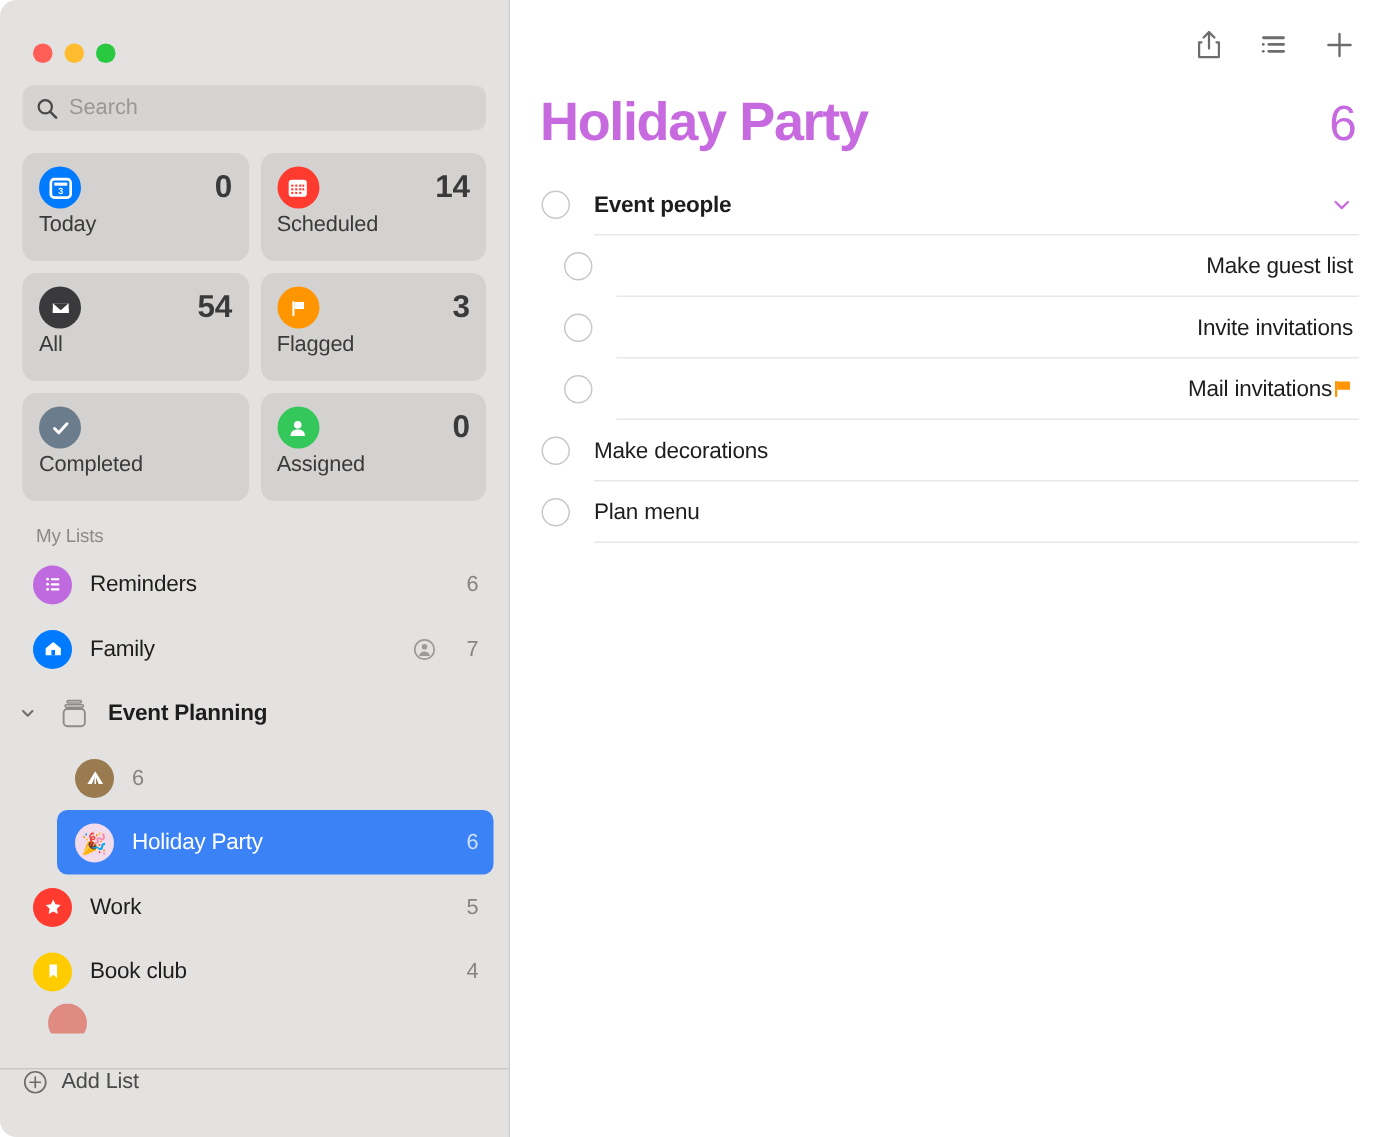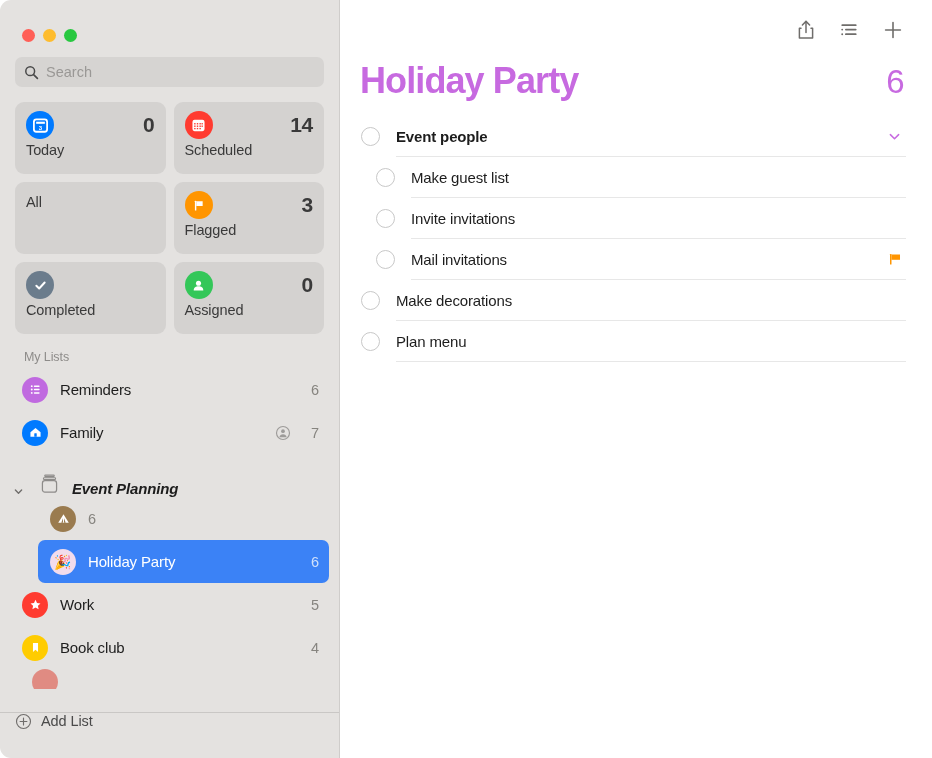--- a/index.html
+++ b/index.html
@@ -115,21 +115,21 @@
   }
   .row.selected { background: #3b82f6; }
   .row-icon { width: 26px; height: 26px; border-radius: 50%; display: flex; align-items: center; justify-content: center; flex: 0 0 auto; font-size: 15px; }
   .row-label { font-size: 15px; color: #1d1d1d; flex: 1; letter-spacing: -0.15px; }
   .row.selected .row-label { color: #ffffff; }
   .row-count { font-size: 14.5px; color: #86847f; }
   .row.selected .row-count { color: #cfe0fb; }
   .shared-icon { margin-right: 8px; display: flex; }
 
   
-  .group-row { display: flex; align-items: flex-end; height: 43px; padding: 0 10px 0 0px; gap: 9px; cursor: default; font-style: italic; }
+  .group-row { display: flex; align-items: center; height: 43px; padding: 0 10px 0 0px; gap: 9px; cursor: default; }
   .group-chev { width: 16px; display:flex; justify-content:center; flex:0 0 auto; }
   .group-icon { width: 28px; height: 26px; display:flex; align-items:center; justify-content:center; flex:0 0 auto;}
   .group-label { font-size: 15px; color: #1d1d1d; font-weight: bold; letter-spacing: -0.15px; }
   .nested { padding-left: 28px; }
 
   .partial-row { height: 20px; overflow: hidden; padding-left: 22px; }
   .partial-dot { width: 26px; height: 26px; border-radius: 50%; background: #e08b82; }
 
   .addlist {
     height: 46px;
@@ -190,21 +190,21 @@
     cursor: default;
   }
   .rem-inner {
     display: flex;
     align-items: center;
     flex: 1;
     min-height: 41px;
     border-bottom: 1px solid #e7e7e7;
     padding-right: 4px;
   }
-  .rem.indent { padding-left: 36px; }
+  .rem.indent { padding-left: 36px; text-align: right; }
   .circle {
     width: 19px; height: 19px;
     border-radius: 50%;
     border: 1.6px solid #c8c8c8;
     flex: 0 0 auto;
     margin: 0 16px 0 21px;
     cursor: default;
   }
   .rem.indent .circle { margin-left: 0; }
   .rem-text { font-size: 15px; color: #1d1d1d; flex: 1; letter-spacing: -0.15px; }
@@ -272,20 +272,30 @@
                 <rect x="10" y="11.6" width="1.5" height="1.4"></rect>
               </g>
             </svg>
           </span>
           <span class="card-count">14</span>
         </div>
         <div class="card-label">Scheduled</div>
       </div>
 
       <div class="card">
+        <div class="card-top">
+          <span class="cicon" style="background:#3A3A3C">
+            <svg width="17" height="17" viewBox="0 0 18 18">
+              <path d="M3.4 5.4 L14.6 5.4 L14.6 12.4 L3.4 12.4 Z" fill="#fff"></path>
+              <path d="M3.4 5.4 L9 10.4 L14.6 5.4" fill="#3A3A3C"></path>
+              <path d="M3.4 9.6 L6.6 9.6 L7.6 11 L10.4 11 L11.4 9.6 L14.6 9.6 L14.6 12.4 L3.4 12.4 Z" fill="#fff"></path>
+            </svg>
+          </span>
+          <span class="card-count">54</span>
+        </div>
         <div class="card-label">All</div>
       </div>
 
       <div class="card">
         <div class="card-top">
           <span class="cicon" style="background:#FF9500">
             <svg width="17" height="17" viewBox="0 0 18 18">
               <rect x="5.2" y="4" width="1.5" height="10.4" fill="#fff" rx="0.5"></rect>
               <path d="M6.7 4.6 L13.4 4.6 L13.4 9.6 L6.7 9.6 Z" fill="#fff"></path>
             </svg>

